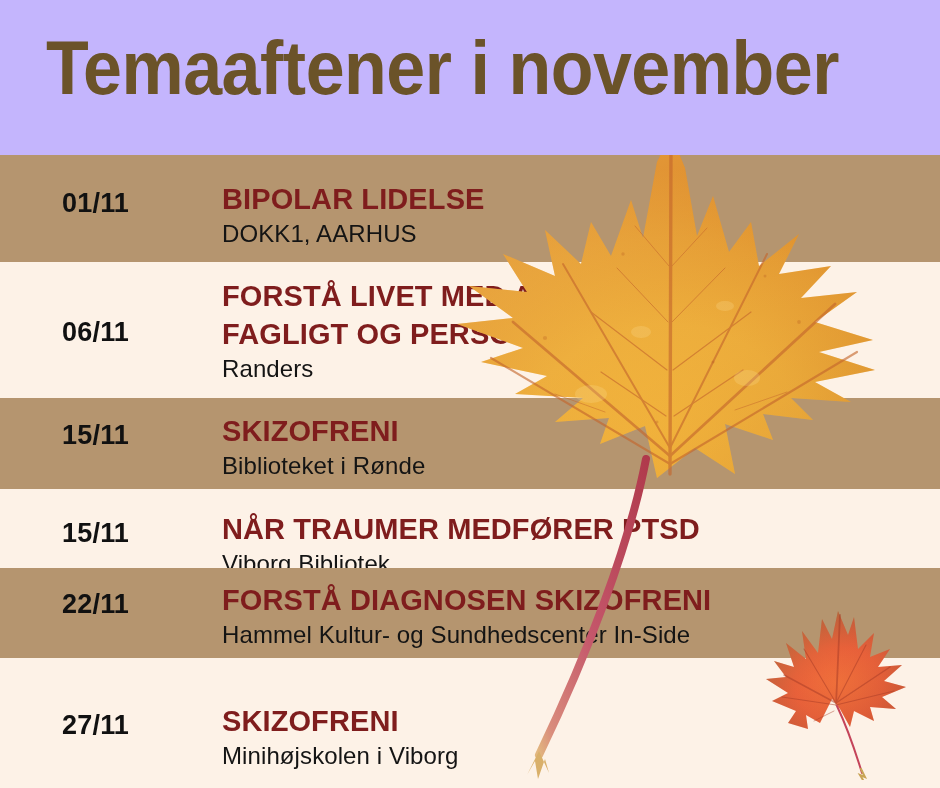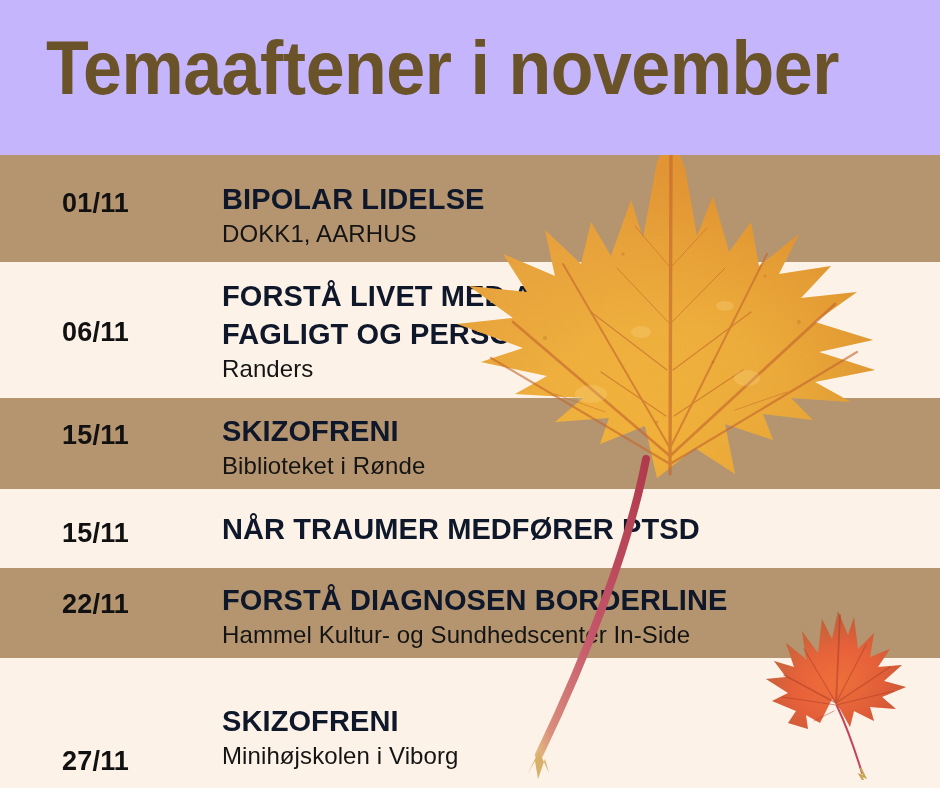--- a/index.html
+++ b/index.html
@@ -54,21 +54,21 @@
     white-space:nowrap;
   }
   .row-body{
     position:absolute;
     left:222px;
     right:10px;
   }
   .row-title{
     font-size:29px;
     font-weight:700;
-    color:#0f172a;
+    color:#7f1d1d;
     letter-spacing:0.1px;
     line-height:38px;
     white-space:nowrap;
   }
   .row-venue{
     font-size:24px;
     font-weight:400;
     color:#141414;
     letter-spacing:0.1px;
     line-height:32px;
@@ -114,33 +114,34 @@
       <div class="row-body" style="top:14px;">
         <div class="row-title">SKIZOFRENI</div>
         <div class="row-venue">Biblioteket i Rønde</div>
       </div>
     </div>
 
     <div class="row light" style="top:489px;height:107px;">
       <div class="row-date" style="top:29px;">15/11</div>
       <div class="row-body" style="top:21px;">
         <div class="row-title">NÅR TRAUMER MEDFØRER PTSD</div>
+        <div class="row-venue">Viborg Bibliotek</div>
       </div>
     </div>
 
     <div class="row dark" style="top:568px;height:90px;">
       <div class="row-date" style="top:21px;">22/11</div>
       <div class="row-body" style="top:13px;">
-        <div class="row-title">FORSTÅ DIAGNOSEN BORDERLINE</div>
+        <div class="row-title">FORSTÅ DIAGNOSEN SKIZOFRENI</div>
         <div class="row-venue">Hammel Kultur- og Sundhedscenter In-Side</div>
       </div>
     </div>
 
     <div class="row light" style="top:686px;height:102px;">
-      <div class="row-date" style="top:24px;margin-top:36px;">27/11</div>
+      <div class="row-date" style="top:24px;">27/11</div>
       <div class="row-body" style="top:16px;">
         <div class="row-title">SKIZOFRENI</div>
         <div class="row-venue">Minihøjskolen i Viborg</div>
       </div>
     </div>
 
   </div>
 
   <div class="leaf-layer">
 

